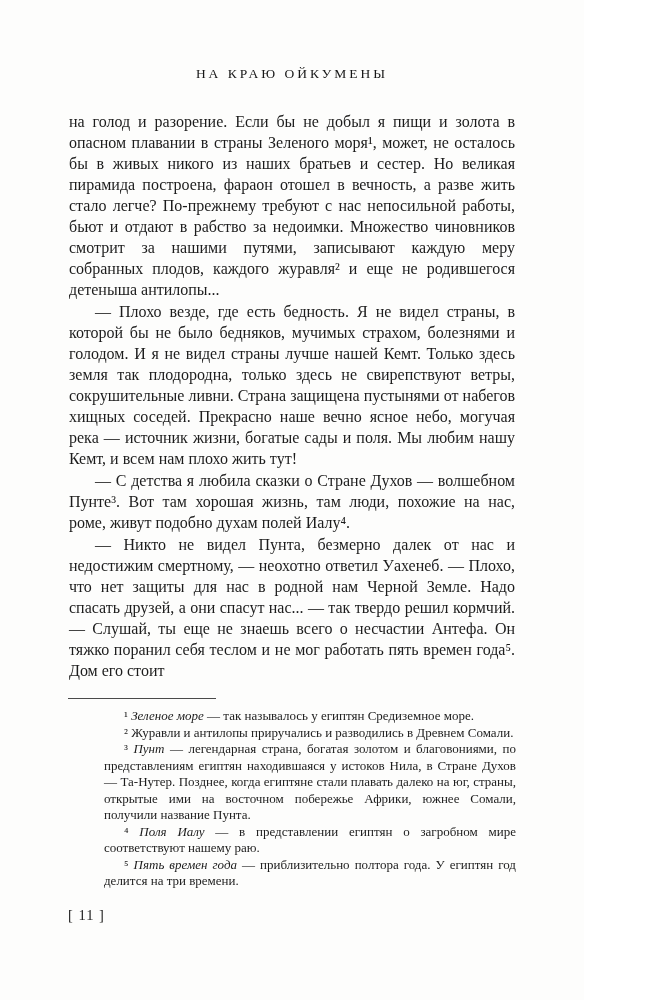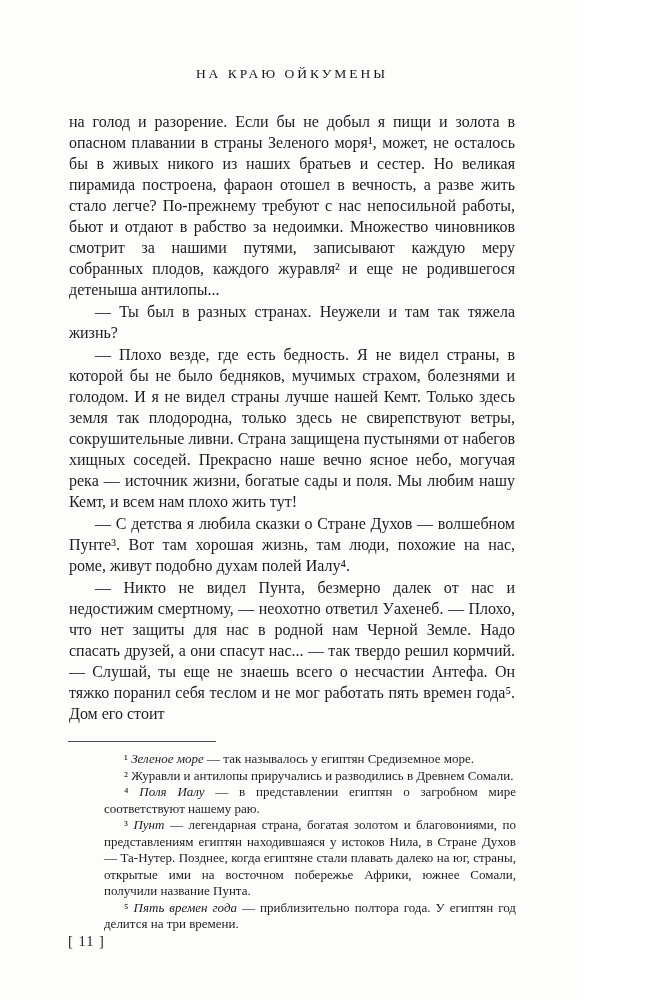--- a/index.html
+++ b/index.html
@@ -79,31 +79,30 @@
 </style>
 </head>
 <body>
 
 <div class="page">
 
   <div class="running-head">НА КРАЮ ОЙКУМЕНЫ</div>
 
   <div class="body-text">
     <p class="para no-indent">на голод и разорение. Если бы не добыл я пищи и золота в опасном плавании в страны Зеленого моря¹, может, не осталось бы в живых никого из наших братьев и сестер. Но великая пирамида построена, фараон отошел в вечность, а разве жить стало легче? По-прежнему требуют с нас непосильной работы, бьют и отдают в рабство за недоимки. Множество чиновников смотрит за нашими путями, записывают каждую меру собранных плодов, каждого журавля² и еще не родившегося детеныша антилопы...</p>
-    <p class="para">— Ты был в разных странах. Неужели и там так тяжела жизнь?</p>
     <p class="para">— Плохо везде, где есть бедность. Я не видел страны, в которой бы не было бедняков, мучимых страхом, болезнями и голодом. И я не видел страны лучше нашей Кемт. Только здесь земля так плодородна, только здесь не свирепствуют ветры, сокрушительные ливни. Страна защищена пустынями от набегов хищных соседей. Прекрасно наше вечно ясное небо, могучая река — источник жизни, богатые сады и поля. Мы любим нашу Кемт, и всем нам плохо жить тут!</p>
     <p class="para">— С детства я любила сказки о Стране Духов — волшебном Пунте³. Вот там хорошая жизнь, там люди, похожие на нас, роме, живут подобно духам полей Иалу⁴.</p>
     <p class="para">— Никто не видел Пунта, безмерно далек от нас и недостижим смертному, — неохотно ответил Уахенеб. — Плохо, что нет защиты для нас в родной нам Черной Земле. Надо спасать друзей, а они спасут нас... — так твердо решил кормчий. — Слушай, ты еще не знаешь всего о несчастии Антефа. Он тяжко поранил себя теслом и не мог работать пять времен года⁵. Дом его стоит</p>
   </div>
 
   <div class="footnote-sep"></div>
 
   <div class="footnotes">
     <p class="footnote"><span class="fn-marker">¹</span> <i class="fn-term">Зеленое море</i><span> — так называлось у египтян Средиземное море.</span></p>
     <p class="footnote"><span class="fn-marker">²</span> <i class="fn-term"></i><span>Журавли и антилопы приручались и разводились в Древнем Сомали.</span></p>
+    <p class="footnote"><span class="fn-marker">³</span> <i class="fn-term">Пунт</i><span> — легендарная страна, богатая золотом и благовониями, по представлениям египтян находившаяся у истоков Нила, в Стране Духов — Та-Нутер. Позднее, когда египтяне стали плавать далеко на юг, страны, открытые ими на восточном побережье Африки, южнее Сомали, получили название Пунта.</span></p>
     <p class="footnote"><span class="fn-marker">⁴</span> <i class="fn-term">Поля Иалу</i><span> — в представлении египтян о загробном мире соответствуют нашему раю.</span></p>
-    <p class="footnote"><span class="fn-marker">³</span> <i class="fn-term">Пунт</i><span> — легендарная страна, богатая золотом и благовониями, по представлениям египтян находившаяся у истоков Нила, в Стране Духов — Та-Нутер. Позднее, когда египтяне стали плавать далеко на юг, страны, открытые ими на восточном побережье Африки, южнее Сомали, получили название Пунта.</span></p>
     <p class="footnote"><span class="fn-marker">⁵</span> <i class="fn-term">Пять времен года</i><span> — приблизительно полтора года. У египтян год делится на три времени.</span></p>
   </div>
 
   <div class="page-number">[ 11 ]</div>
 
 </div>
 
 </body></html>

